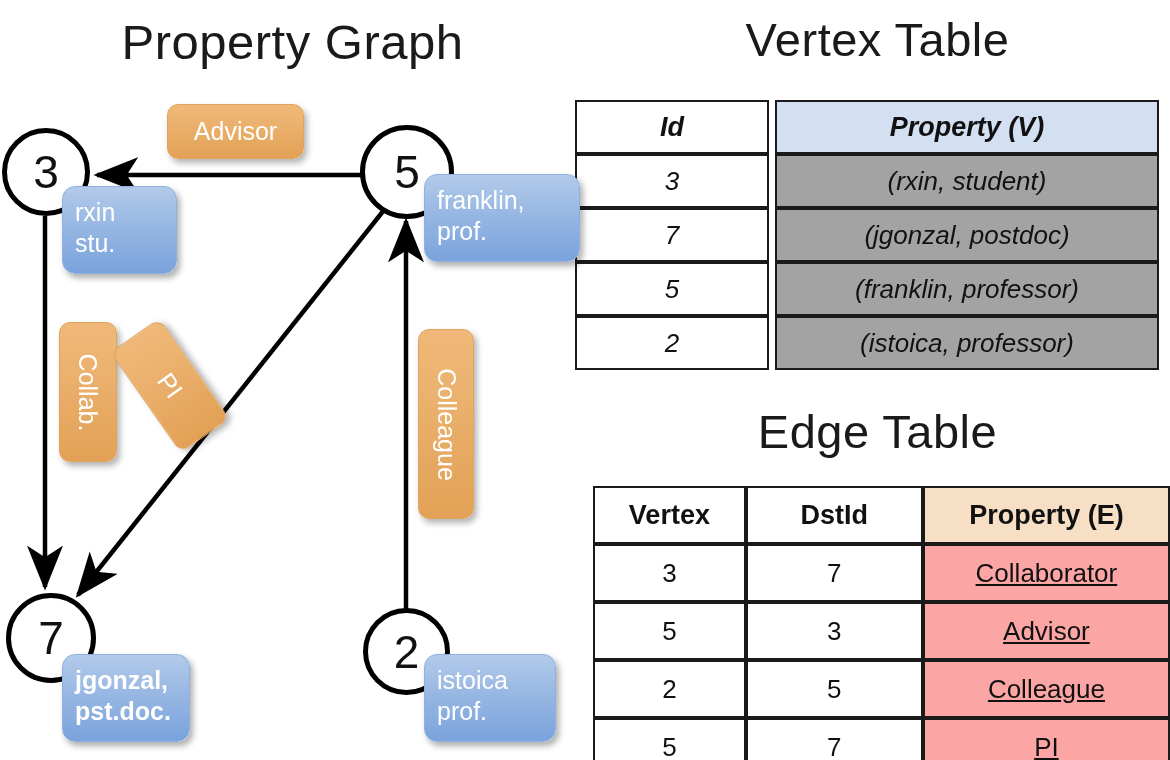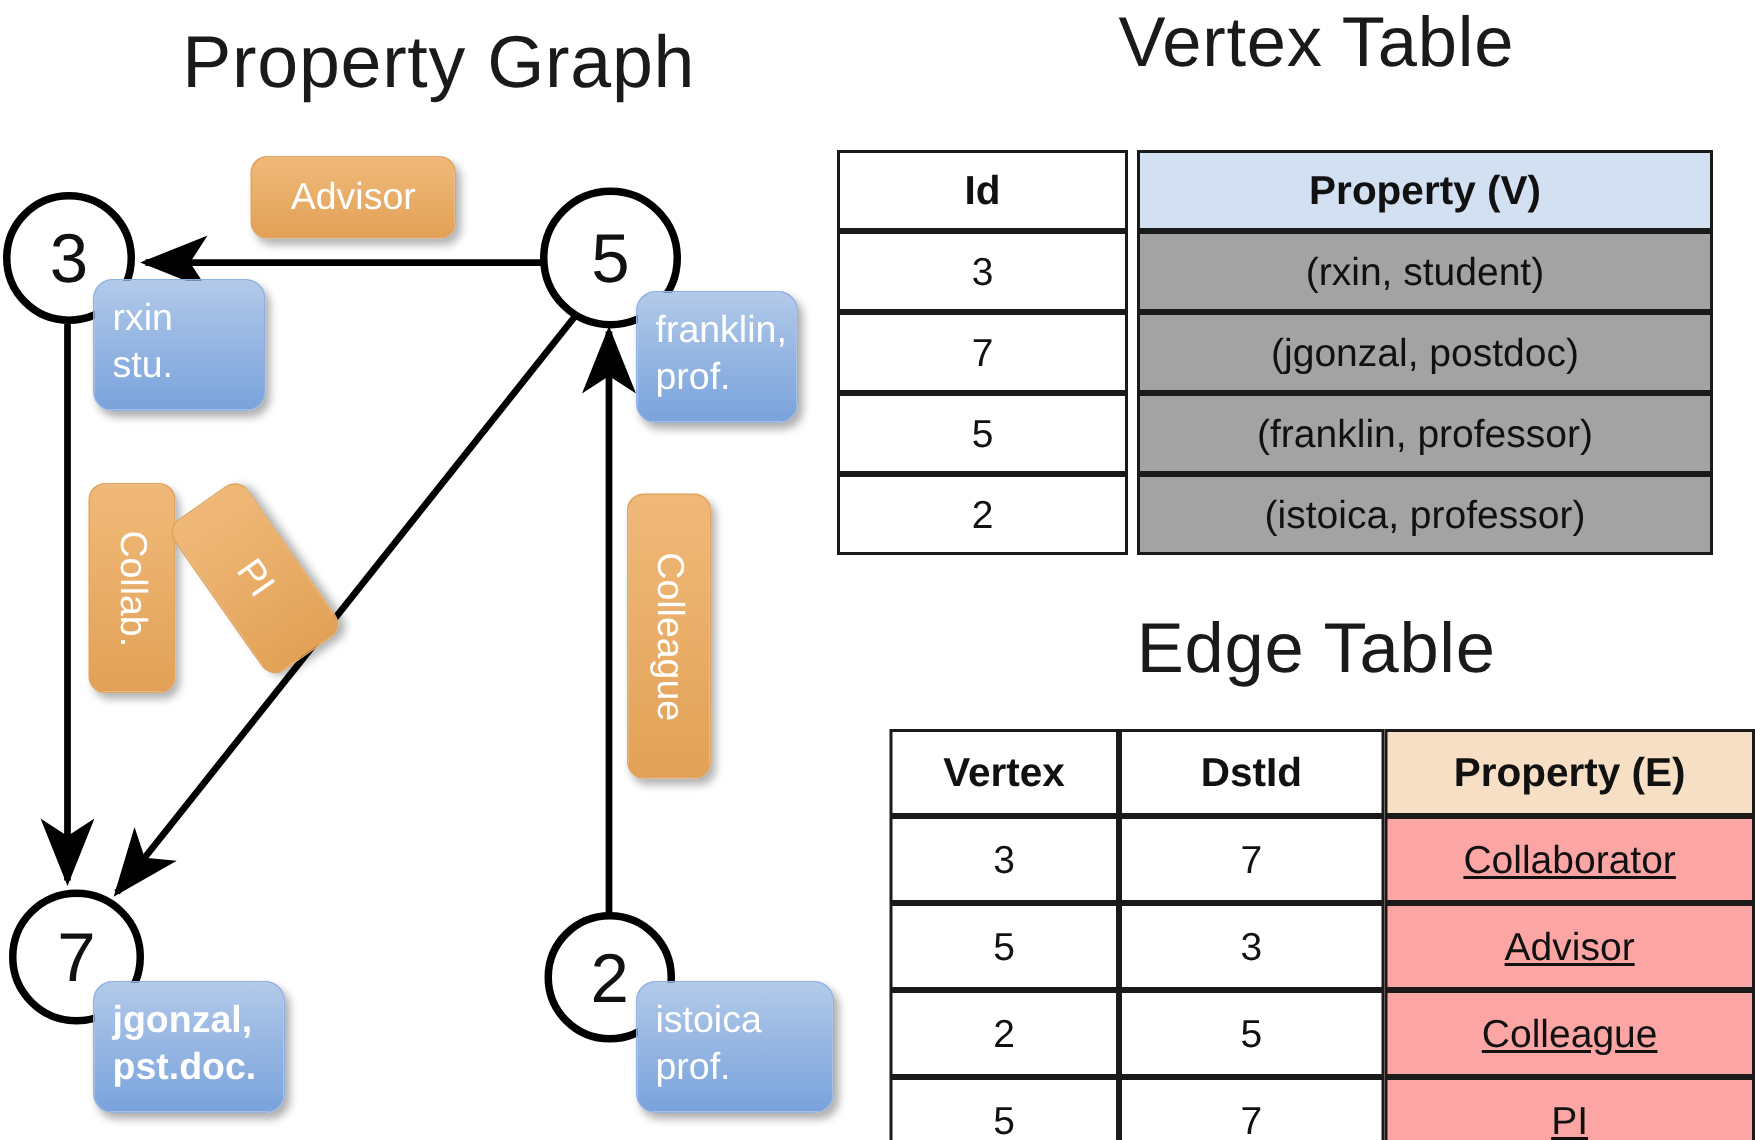--- a/index.html
+++ b/index.html
@@ -15,21 +15,21 @@
   
   .title{
     position:absolute;
     font-family:"Liberation Sans", sans-serif;
     font-weight:300;
     color:#1a1a1a;
     white-space:nowrap;
     letter-spacing:0.5px;
   }
   #title-property-graph{left:0;top:14px;width:585px;text-align:center;font-size:49px;}
-  #title-vertex-table{left:585px;top:0;width:585px;text-align:center;font-size:47px;}
+  #title-vertex-table{left:585px;top:12px;width:585px;text-align:center;font-size:47px;}
   #title-edge-table{left:585px;top:404px;width:585px;text-align:center;font-size:47px;}
 
   
   #graph-area{position:absolute;left:0;top:90px;width:585px;height:670px;}
   #graph-svg{position:absolute;left:0;top:0;width:585px;height:670px;}
 
   .node-circle{
     position:absolute;
     border:5px solid #000;
     border-radius:50%;
@@ -84,21 +84,21 @@
     text-align:center;
     font-family:"Liberation Sans", sans-serif;
     padding:0;
   }
   .tbl th{font-weight:bold;font-size:27px;}
   .vhead-prop{background:#d3e0f2;}
   .vcell-prop{background:#a3a3a3;}
   .ehead-prop{background:#f6dfc4;}
   .ecell-prop{background:#fca5a5;text-decoration:underline;}
 
-  #vertex-table{left:558px;top:100px;}
+  #vertex-table{left:575px;top:100px;font-style:italic;}
   #vertex-table td,#vertex-table th{height:50px;}
   #vertex-table .c-id{width:190px;}
   #vertex-table .c-prop{width:380px;}
 
   #edge-table{left:593px;top:486px;}
   #edge-table td,#edge-table th{height:54px;}
   #edge-table .c-src{width:150px;}
   #edge-table .c-dst{width:175px;}
   #edge-table .c-eprop{width:245px;}
 
@@ -141,21 +141,21 @@
       <span>7</span>
     </div>
     <div class="node-circle" style="left:363px;top:518px;width:87px;height:87px;">
       <span>2</span>
     </div>
 
     <div class="prop-box" style="left:62px;top:96px;width:115px;height:88px;">
       <span>rxin</span>
       <span>stu.</span>
     </div>
-    <div class="prop-box" style="left:424px;top:104px;width:108px;height:88px;">
+    <div class="prop-box" style="left:424px;top:84px;width:156px;height:88px;">
       <span>franklin,</span>
       <span>prof.</span>
     </div>
     <div class="prop-box" style="left:62px;top:564px;width:128px;height:88px;font-weight:bold;">
       <span>jgonzal,</span>
       <span>pst.doc.</span>
     </div>
     <div class="prop-box" style="left:424px;top:564px;width:132px;height:88px;">
       <span>istoica</span>
       <span>prof.</span>

